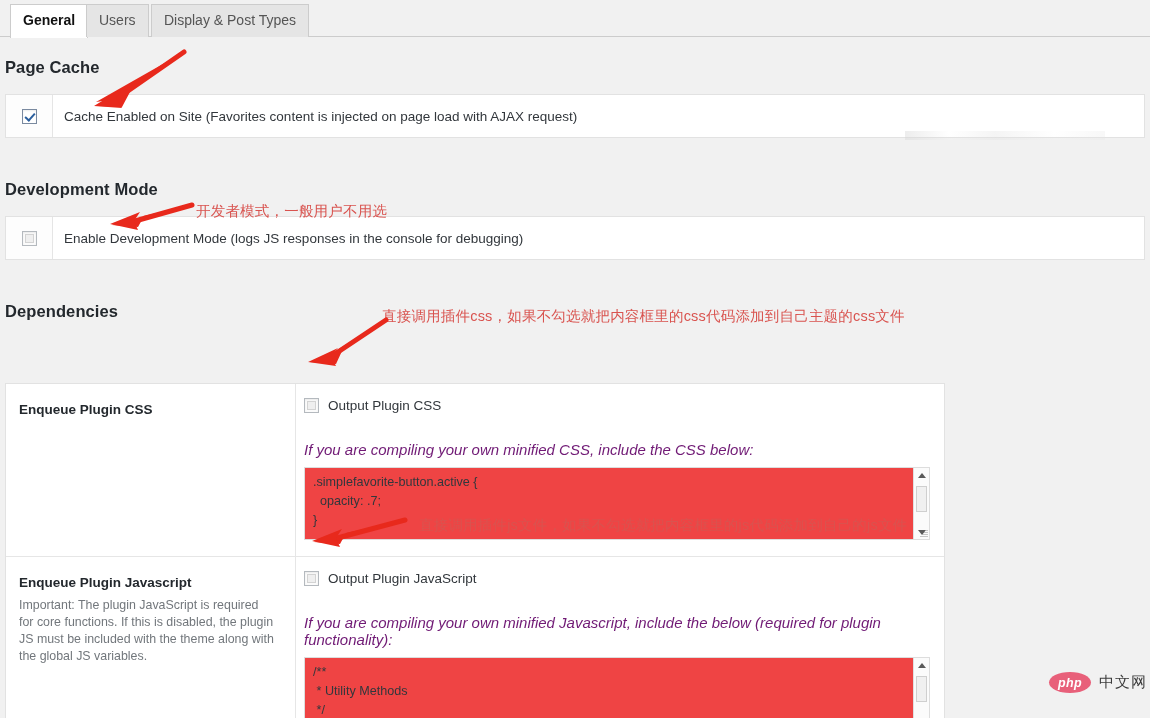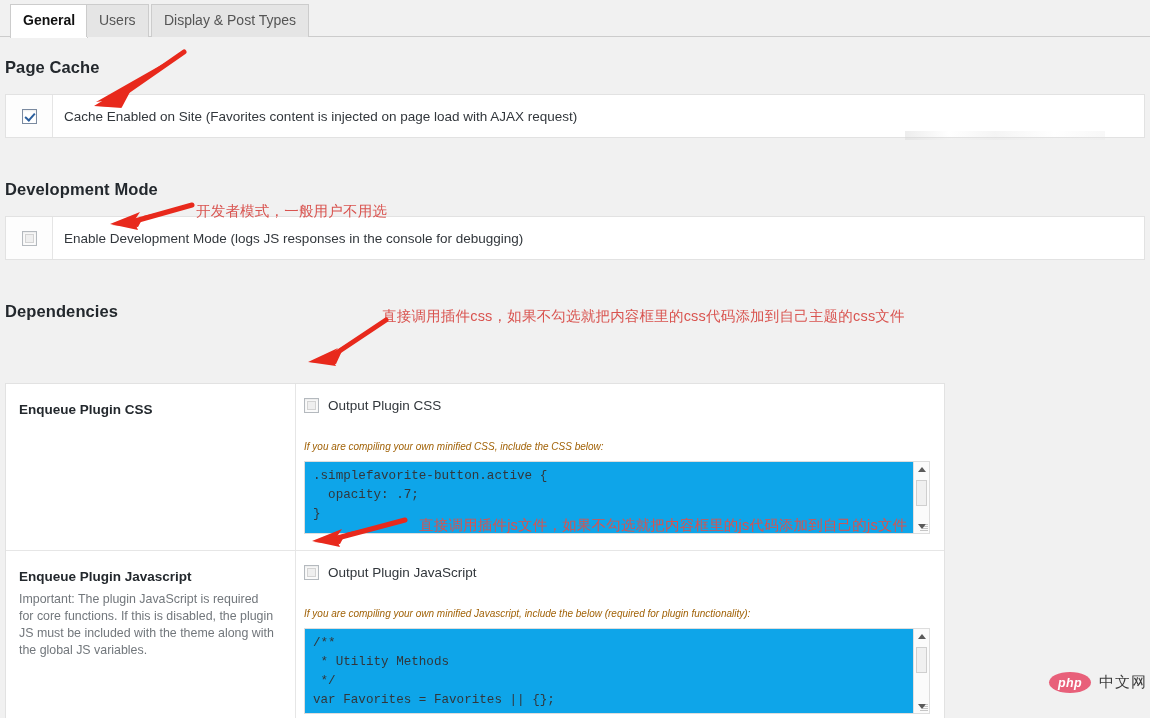--- a/index.html
+++ b/index.html
@@ -126,32 +126,32 @@
     line-height: 17px;
     color: #72777c;
   }
   .dep-right { flex: 1; padding: 14px 14px 16px 8px; }
 
   .cb-line { display: flex; align-items: center; gap: 9px; }
   .cb-line span.t { font-size: 13.5px; color: #32373c; }
 
   .hint {
     margin: 28px 0 9px 0;
-    font-size: 10px;
+    font-size: 15px;
     font-style: italic;
-    color: #a16207;
+    color: #701a75;
   }
 
   .codebox {
     position: relative;
-    background: #0ea5e9;
+    background: #ef4444;
     border: 1px solid #ddd;
     height: 73px;
     overflow: hidden;
-    font-family: Liberation Mono, monospace;
+    font-family: Liberation Sans, sans-serif;
   }
   .codebox .code {
     position: absolute; left: 8px; top: 5px; right: 20px;
     font-size: 12.6px;
     line-height: 19px;
     color: #32373c;
     white-space: pre;
   }
   
   .sb {

